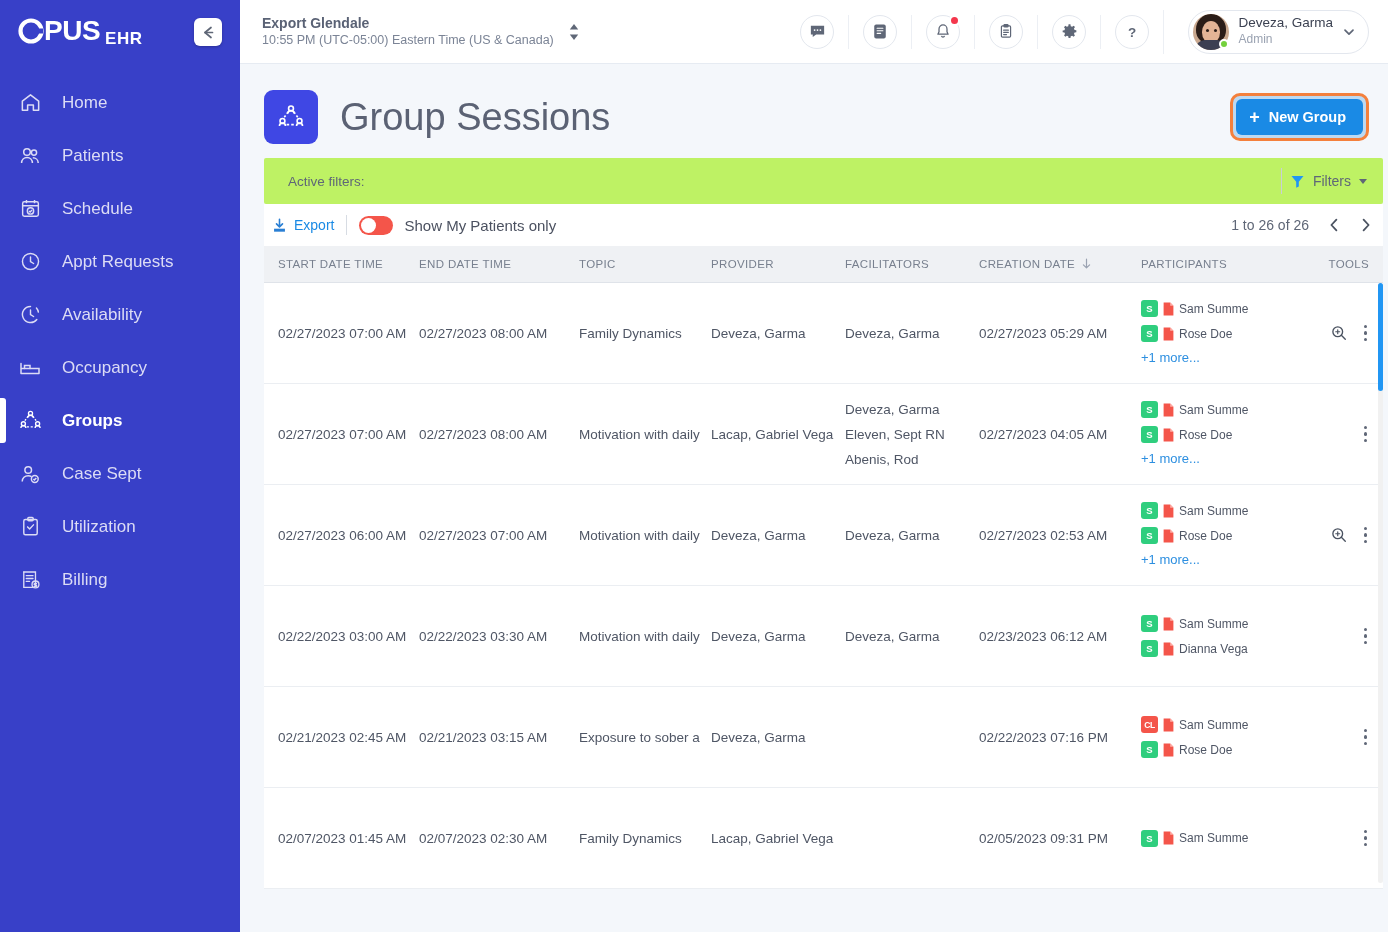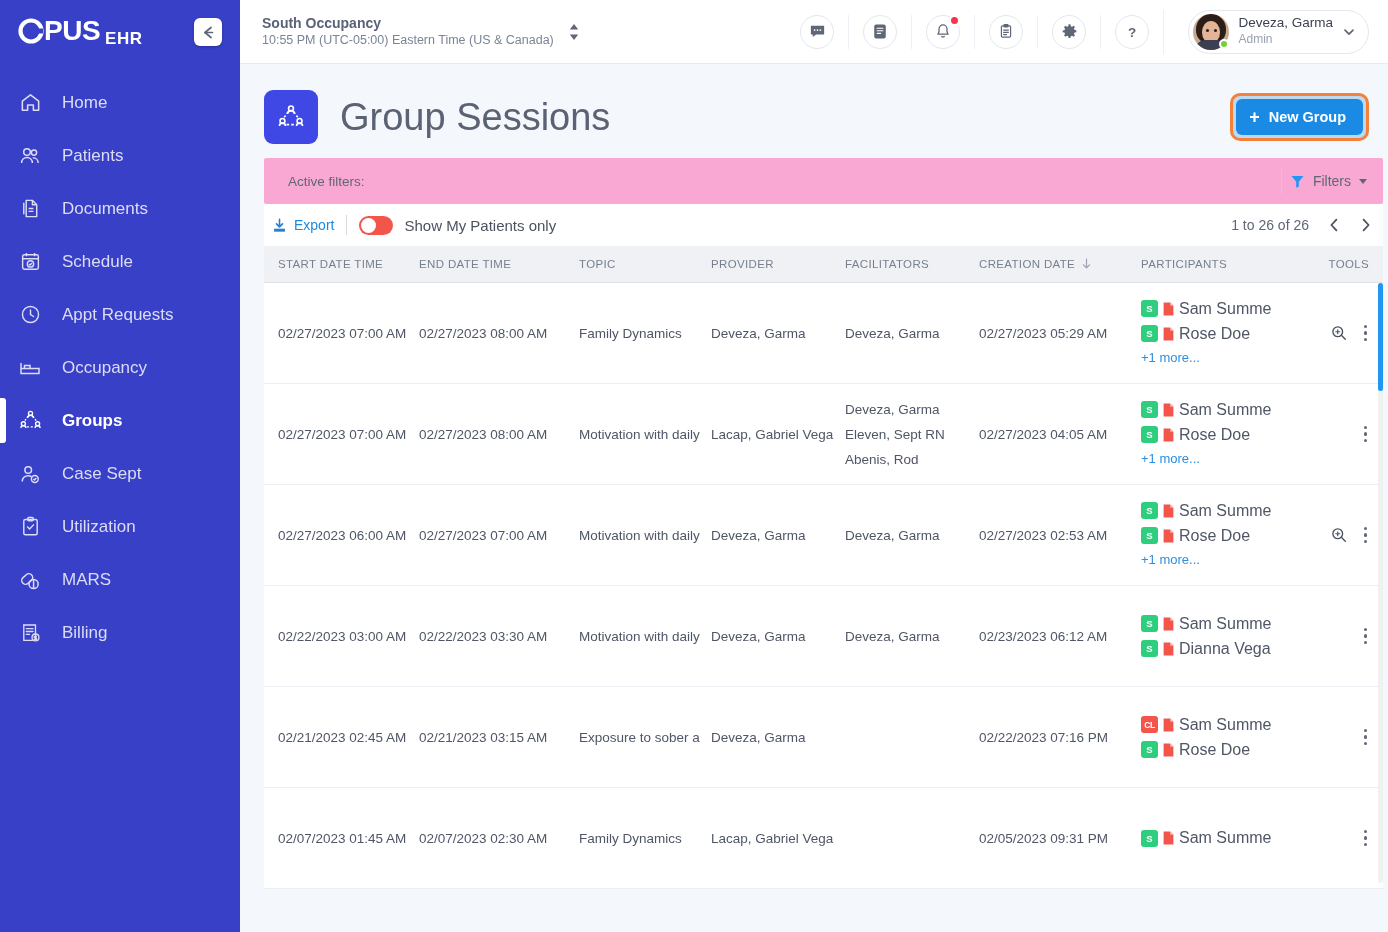--- a/index.html
+++ b/index.html
@@ -108,21 +108,21 @@
   }
   .newgroup-btn {
     background:#1a8ae5; color:#fff; border:none; border-radius:6px;
     font-size:14.5px; font-weight:700; padding: 9px 17px 9px 13px;
     display:flex; align-items:center; gap:9px; cursor:pointer;
     font-family: "Liberation Sans", sans-serif;
   }
   .plus { font-size:18px; font-weight:700; line-height:1; }
 
   .filterbar {
-    margin-top: 10px; margin-right: 8px; height: 46px; background:#f9a8d4;
+    margin-top: 10px; margin-right: 8px; height: 46px; background:#bef264;
     display:flex; align-items:center; padding: 0 16px 0 24px;
     border-radius: 2px;
   }
   .active-filters { font-size: 13.5px; color:#5f6777; }
   .fb-spacer{ flex:1 1 auto; }
   .filters-btn {
     display:flex; align-items:center; gap:8px; border-left:1px solid #c9ced6;
     padding-left: 8px; height: 26px; cursor:pointer;
   }
   .filters-label { font-size:14px; color:#5f6777; }
@@ -164,21 +164,21 @@
   .nowrap { white-space:nowrap; overflow:hidden; text-overflow:clip; }
   .facil-line { line-height: 25px; white-space:nowrap; }
   .participants-cell { padding-right:0; }
   .p-row { display:flex; align-items:center; gap:5px; height:25px; overflow:hidden; }
   .badge {
     width:17px; height:17px; border-radius:3px; color:#fff; font-size:9.5px; font-weight:700;
     display:flex; align-items:center; justify-content:center; flex:0 0 auto;
   }
   .badge.s { background:#2fce7e; }
   .badge.cl { background:#f4554a; letter-spacing:-0.3px; font-size:8.5px; }
-  .p-name { font-size:16px; color:#4f5665; white-space:nowrap; }
+  .p-name { font-size:12px; color:#4f5665; white-space:nowrap; }
   .more-link { font-size:13px; color:#2d8fe0; cursor:pointer; line-height:24px; }
   .tools-cell { padding-right: 14px; }
   .tools-inner { display:flex; align-items:center; justify-content:flex-end; gap:14px; }
   .kebab { display:flex; flex-direction:column; gap:3px; cursor:pointer; padding:2px; }
   .kebab i { width:3.5px; height:3.5px; border-radius:50%; background:#5f6777; display:block; }
   .mag { cursor:pointer; display:flex; align-items:center; }
 
   .vscroll {
     position:absolute; right: 0px; top: 37px; width: 5px; height: 600px;
     background:#f1f1f1; border-radius:3px;
@@ -229,31 +229,20 @@
           <svg width="24" height="24" viewBox="0 0 24 24" fill="none" stroke="#dcdcf5" stroke-width="1.5">
             <circle cx="9" cy="8" r="3.3"></circle>
               <path d="M3.6 19c0-3.3 2.4-5.6 5.4-5.6s5.4 2.3 5.4 5.6"></path>
             <circle cx="16" cy="8.6" r="2.6"></circle>
               <path d="M14.8 13.8c3 0 5.4 2.1 5.4 5.2"></path>
           </svg>
         </span>
         <span class="nav-label">Patients</span>
       </div>
 
-      <div class="nav-item">
-        <span class="ico">
-          <svg width="23" height="23" viewBox="0 0 24 24" fill="none" stroke="#dcdcf5" stroke-width="1.5" stroke-linejoin="round">
-            <path d="M7.5 3.5 H14 L18.5 8 V20.5 H7.5 Z"></path>
-              <path d="M14 3.5 V8 H18.5"></path>
-            <path d="M5 6 V18"></path>
-              <path d="M10 12h5M10 15h5"></path>
-          </svg>
-        </span>
-        <span class="nav-label">Documents</span>
-      </div>
 
       <div class="nav-item">
         <span class="ico">
           <svg width="23" height="23" viewBox="0 0 24 24" fill="none" stroke="#dcdcf5" stroke-width="1.5">
             <rect x="3.8" y="5" width="16.4" height="15" rx="1.8"></rect>
             <path d="M3.8 9.2 H20.2M7.8 3.2v3.4M16.2 3.2v3.4"></path>
             <circle cx="12" cy="14.6" r="3.3"></circle>
               <path d="M10.5 14.6l1.1 1.1 2-2.1"></path>
           </svg>
         </span>
@@ -263,20 +252,30 @@
       <div class="nav-item">
         <span class="ico">
           <svg width="23" height="23" viewBox="0 0 24 24" fill="none" stroke="#dcdcf5" stroke-width="1.5">
             <circle cx="12" cy="12" r="8.4"></circle>
               <path d="M12 7.3V12l3.2 2.1" stroke-linecap="round"></path>
           </svg>
         </span>
         <span class="nav-label">Appt Requests</span>
       </div>
 
+      <div class="nav-item">
+        <span class="ico">
+          <svg width="23" height="23" viewBox="0 0 24 24" fill="none" stroke="#dcdcf5" stroke-width="1.5">
+            <path d="M12 3.6a8.4 8.4 0 1 0 6.6 13.6" stroke-linecap="round"></path>
+            <path d="M18.2 5.2 A8.4 8.4 0 0 1 20.2 9.4" stroke-linecap="round"></path>
+            <path d="M12 7.3V12l3.2 2.1" stroke-linecap="round"></path>
+          </svg>
+        </span>
+        <span class="nav-label">Availability</span>
+      </div>
 
       <div class="nav-item">
         <span class="ico">
           <svg width="24" height="24" viewBox="0 0 24 24" fill="none" stroke="#dcdcf5" stroke-width="1.5" stroke-linecap="round">
             <path d="M3 7.5v10M3 17.5h18M3 12.5h18v5"></path>
             <path d="M6.5 12.5v-3h5.5v3"></path>
           </svg>
         </span>
         <span class="nav-label">Occupancy</span>
       </div>
@@ -312,30 +311,20 @@
         <span class="ico">
           <svg width="23" height="23" viewBox="0 0 24 24" fill="none" stroke="#dcdcf5" stroke-width="1.5" stroke-linejoin="round">
             <rect x="5" y="4.6" width="14" height="16" rx="1.6"></rect>
             <rect x="9.2" y="2.6" width="5.6" height="3.4" rx="1"></rect>
             <path d="M9 12.4l2.1 2.1 4-4.2" stroke-linecap="round"></path>
           </svg>
         </span>
         <span class="nav-label">Utilization</span>
       </div>
 
-      <div class="nav-item">
-        <span class="ico">
-          <svg width="24" height="24" viewBox="0 0 24 24" fill="none" stroke="#dcdcf5" stroke-width="1.5">
-            <rect x="3.2" y="7.2" width="12" height="7.6" rx="3.8" transform="rotate(-42 9.2 11)"></rect>
-            <circle cx="15.6" cy="16" r="4.6"></circle>
-              <path d="M15.6 11.4v9.2"></path>
-          </svg>
-        </span>
-        <span class="nav-label">MARS</span>
-      </div>
 
       <div class="nav-item">
         <span class="ico">
           <svg width="23" height="23" viewBox="0 0 24 24" fill="none" stroke="#dcdcf5" stroke-width="1.4" stroke-linecap="round">
             <path d="M5 4.2h12.2v13.2"></path>
               <path d="M5 4.2v16h9"></path>
             <path d="M7.6 8h7M7.6 11h7M7.6 14h3.4"></path>
             <circle cx="17.2" cy="17.2" r="3.6"></circle>
               <path d="M17.2 15.4v3.6M18.2 16.2h-1.6a.8.8 0 0 0 0 1.6h1a.8.8 0 0 1 0 1.6h-1.6"></path>
           </svg>
@@ -343,21 +332,21 @@
         <span class="nav-label">Billing</span>
       </div>
     </nav>
   </aside>
 
   <div class="main">
 
     <header class="topbar">
       <div class="facility">
         <div>
-          <div class="facility-name">South Occupancy</div>
+          <div class="facility-name">Export Glendale</div>
           <div class="facility-tz">10:55 PM (UTC-05:00) Eastern Time (US &amp; Canada)</div>
         </div>
         <span class="updown">
           <svg width="12" height="20" viewBox="0 0 12 20">
             <path d="M6 2 L10.2 7.4 H1.8 Z" fill="#5f6777"></path>
             <path d="M6 18 L10.2 12.6 H1.8 Z" fill="#5f6777"></path>
           </svg>
         </span>
       </div>
 

